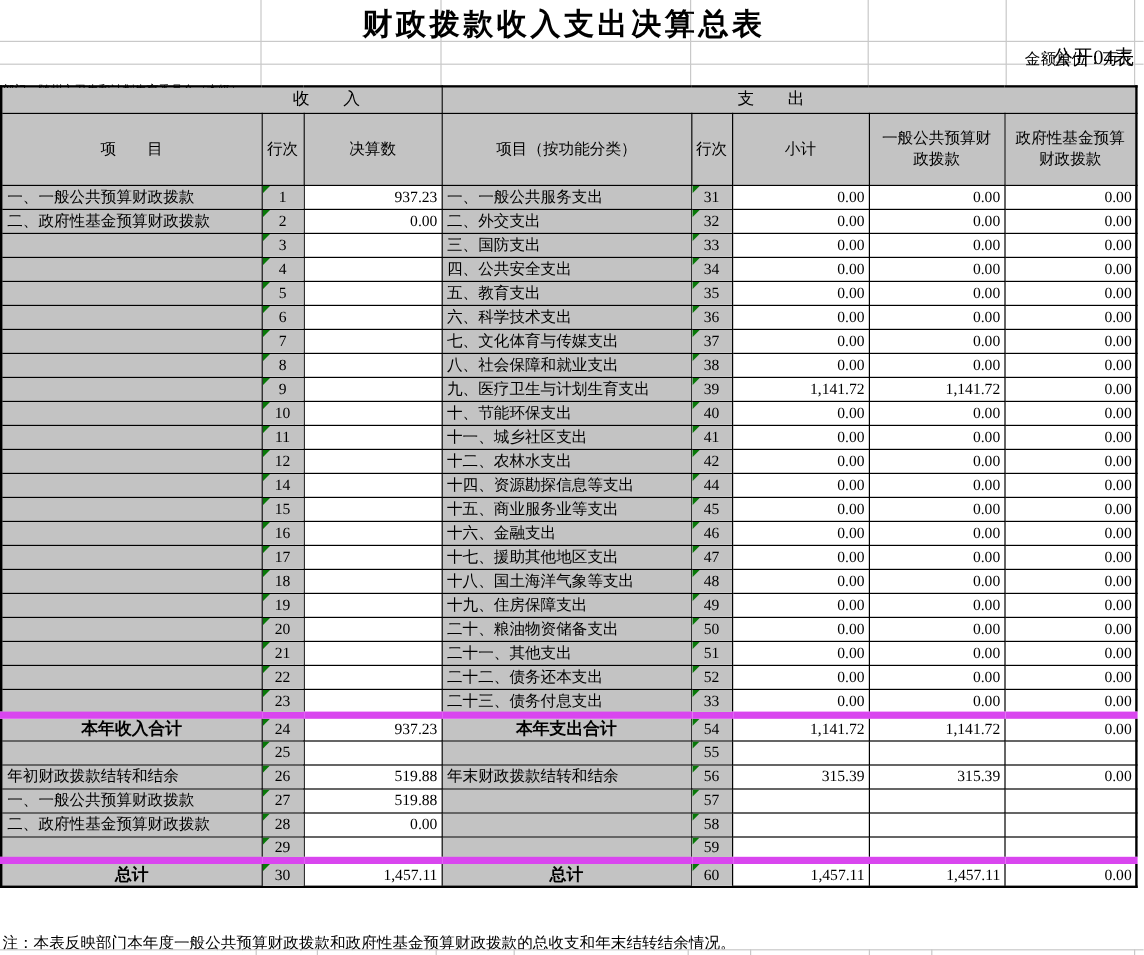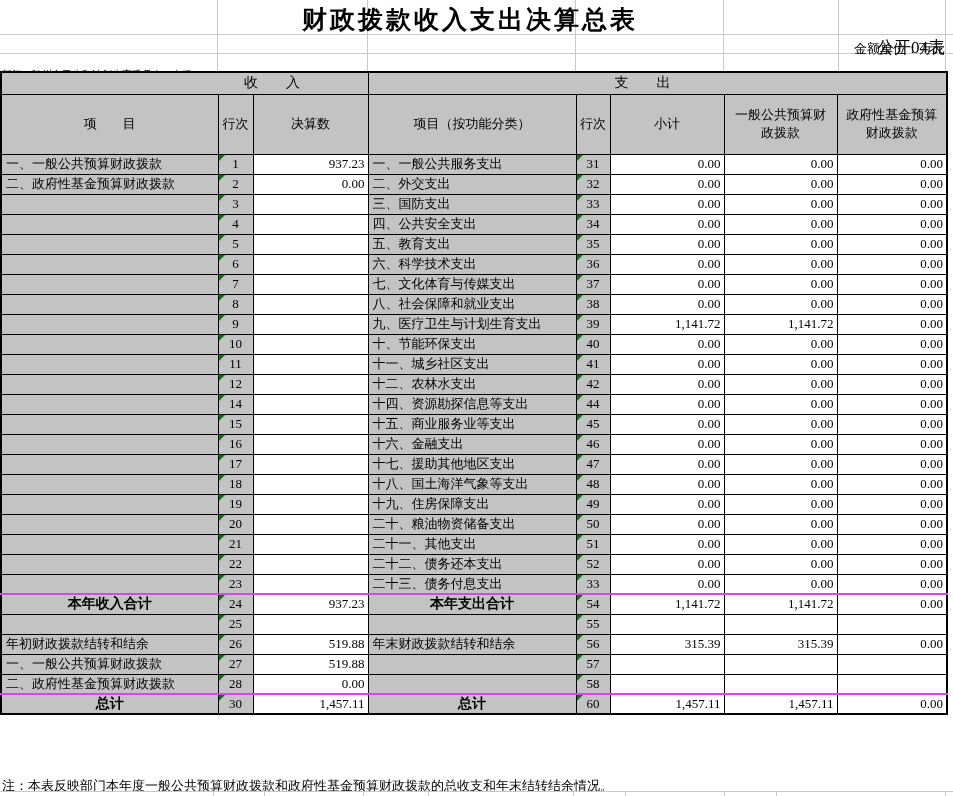--- a/index.html
+++ b/index.html
@@ -28,21 +28,21 @@
     font-size: 13px;
   }
   table#grid { border: 2px solid #000; }
   #grid td { border: 1px solid #000; height: 20px; overflow: hidden;
              white-space: nowrap; vertical-align: middle; }
   #grid td.gray { background: #c3c3c3; }
   #grid td.val  { background: #ffffff; text-align: right; padding-right: 3px; }
   #grid td.lbl  { text-align: left; padding-left: 4px; }
   #grid td.ctr  { text-align: center; padding-left: 0; }
   #grid td.bold { font-weight: bold; font-size: 14px; }
-  #grid tr.thick-top td { border-top: 2px solid #d946ef; }
+  #grid tr.thick-top td { border-top: 6px solid #d946ef; }
 
   #grid tr.band td { height: 22px; font-size: 14px; margin-top: 34px; }
   #grid td.band-income  { text-align: left; padding-left: 242px; }
   #grid td.band-expense { text-align: left; padding-left: 246px; }
 
   #grid tr.hdr td { height: 60px; text-align: center; }
   #grid tr.hdr td.wrap { white-space: normal; line-height: 18px; padding: 0 8px; }
 
   #grid tr.colidx td { height: 22px; text-align: center; }
   #grid td.rowno { text-align: center; }
@@ -359,20 +359,30 @@
       <tr>
         <td class="gray lbl">二、政府性基金预算财政拨款</td>
         <td class="gray rowno tri">28</td>
         <td class="val">0.00</td>
         <td class="gray lbl"></td>
         <td class="gray rowno tri">58</td>
         <td class="val"></td>
         <td class="val"></td>
         <td class="val"></td>
       </tr>
+      <tr>
+        <td class="gray lbl"></td>
+        <td class="gray rowno tri">29</td>
+        <td class="val"></td>
+        <td class="gray lbl"></td>
+        <td class="gray rowno tri">59</td>
+        <td class="val"></td>
+        <td class="val"></td>
+        <td class="val"></td>
+      </tr>
       <tr class="thick-top">
         <td class="gray lbl ctr bold">总计</td>
         <td class="gray rowno tri">30</td>
         <td class="val">1,457.11</td>
         <td class="gray lbl ctr bold">总计</td>
         <td class="gray rowno tri">60</td>
         <td class="val">1,457.11</td>
         <td class="val">1,457.11</td>
         <td class="val">0.00</td>
       </tr>

